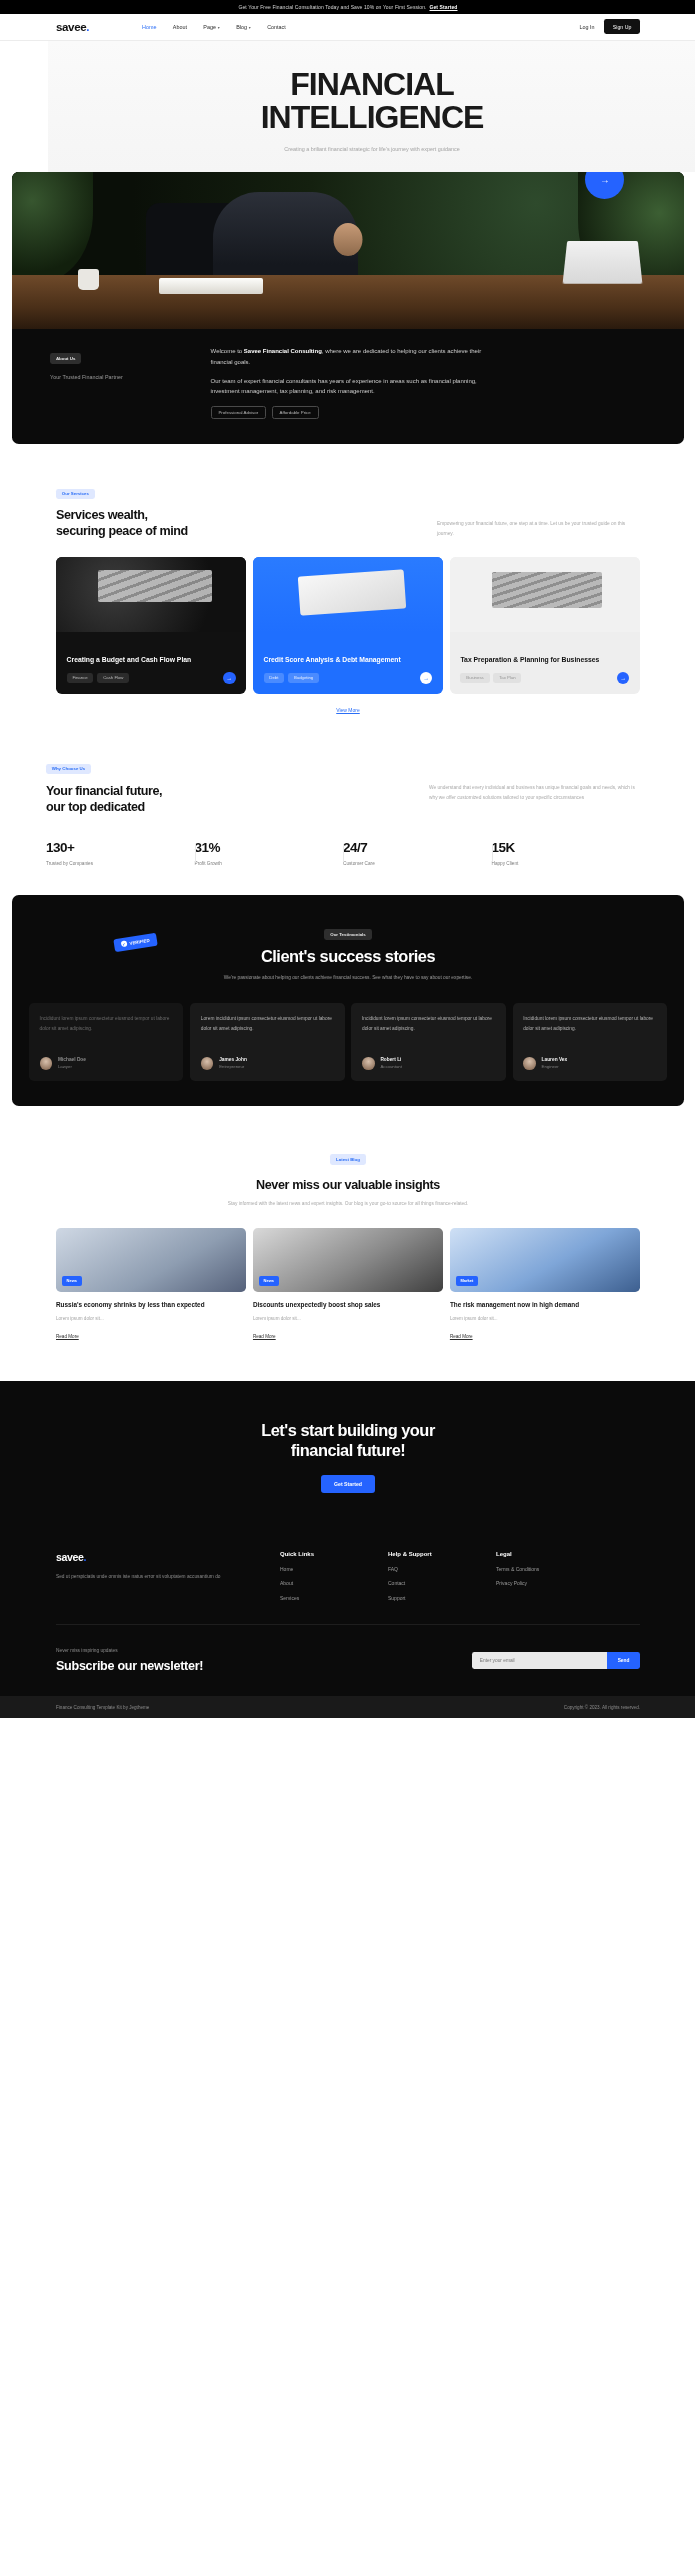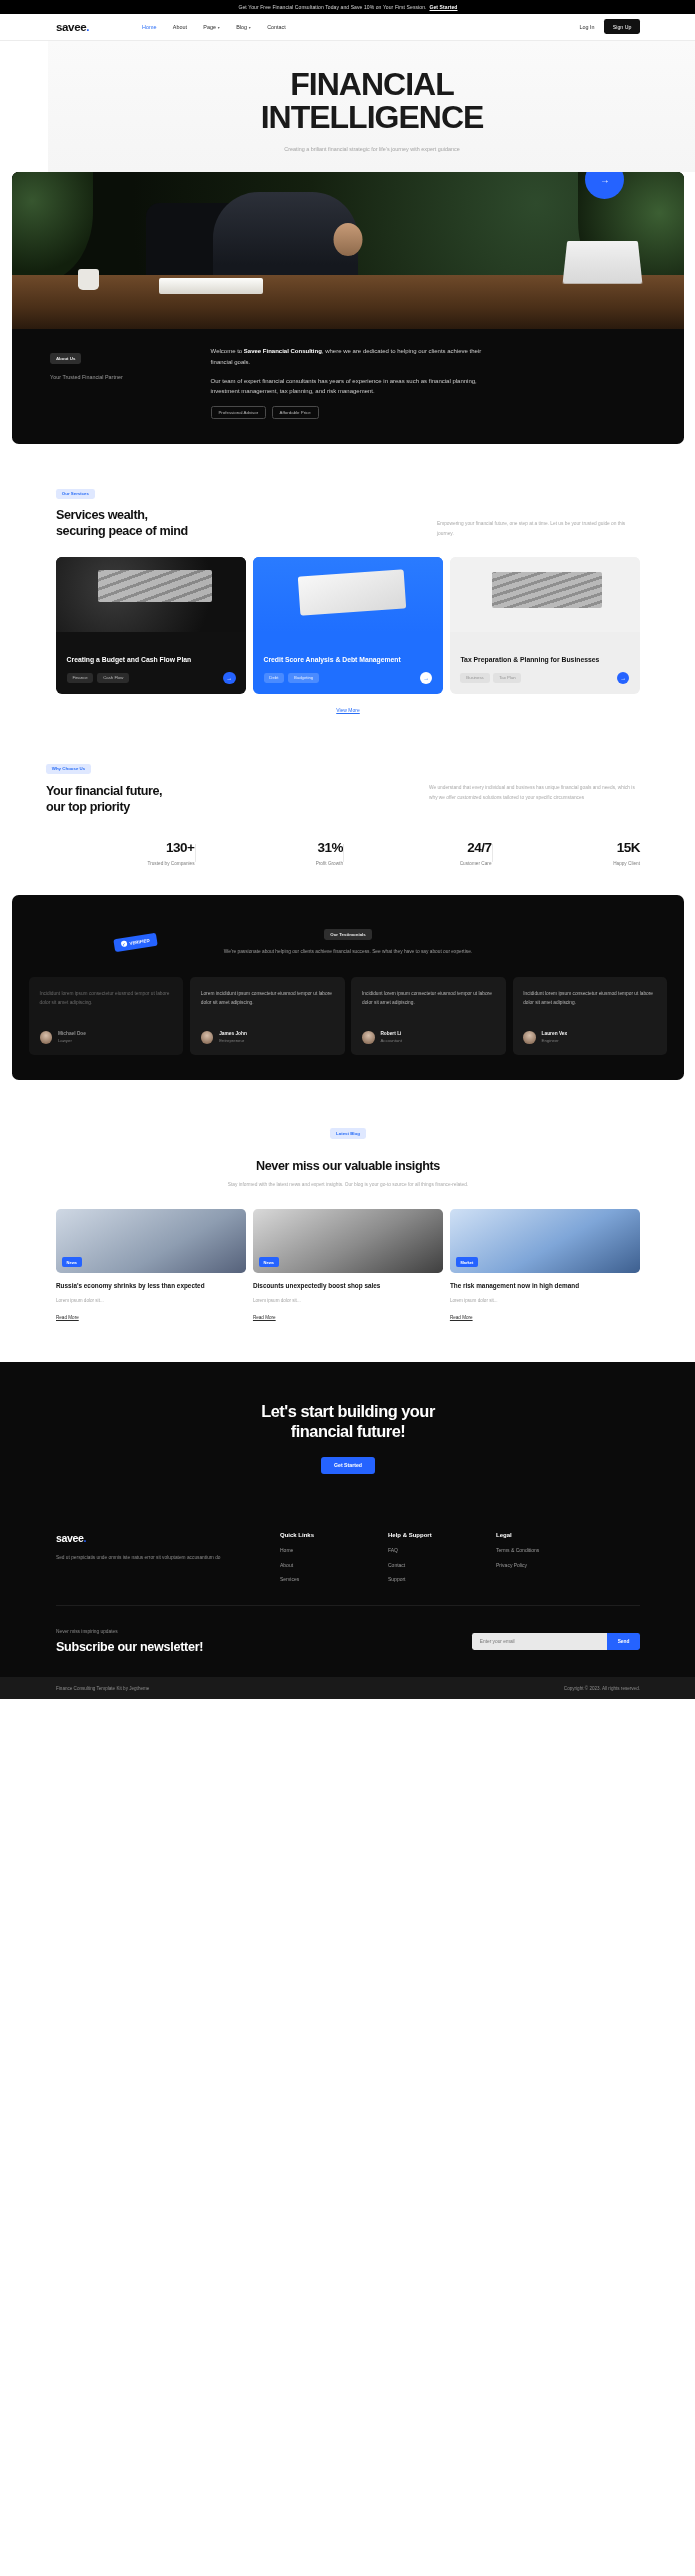--- a/index.html
+++ b/index.html
@@ -205,21 +205,21 @@
   }
 
   
   .why { padding-top:43px;padding-left:46px; }
   .why-head { display:flex; align-items:flex-start; margin-top:8.7px; }
   .why-head h2 { font-size:12.6px; line-height:1.28; letter-spacing:-0.4px; font-weight:bold; }
   .why-head .sub {
     margin-left:auto; width:211px; font-size:4.8px; line-height:2; color:#a9a9a9;
   }
   .stats { display:flex; margin-top:25px; }
-  .stat { flex:1; text-align:right; position:relative; }
+  .stat { flex:1; text-align:left; position:relative; }
   .stat + .stat:before {
     content:""; position:absolute; left:0; top:3.9px; bottom:3.9px; width:1px; background:#e8e8e8;
   }
   .stat .num { font-size:13.5px; font-weight:bold; letter-spacing:-0.5px; }
   .stat .lbl { margin-top:5.8px; font-size:4.7px; color:#7c7c7c; }
 
   
   .testi-shell { padding:29px 11.6px 0; }
   .testi {
     background:#0b0b0b; border-radius:6.8px; padding:27px 17.4px 25px; position:relative;
@@ -251,21 +251,21 @@
     width:12.6px; height:12.6px; border-radius:50%;
     background:radial-gradient(circle at 50% 35%,#d8c0ac,#7b5d47);
     flex-shrink:0;
   }
   .tmeta .nm { font-size:4.8px; font-weight:bold; color:#f0f0f0; }
   .tcard.fade .nm { color:#8c8c8c; }
   .tmeta .rl { font-size:4.3px; color:#7e7e7e; margin-top:1.9px; }
 
   
   .blog { padding-top:41px; text-align:center; }
-  .blog h2 { font-size:12.6px; font-weight:bold; margin-top:20px; letter-spacing:-0.4px; }
+  .blog h2 { font-size:12.6px; font-weight:bold; margin-top:13px; letter-spacing:-0.4px; }
   .blog .sub { font-size:4.8px; line-height:1.95; color:#a9a9a9; margin-top:6.8px; }
   .bcards { display:flex; gap:6.8px; margin-top:19.3px; text-align:left; }
   .bcard { flex:1; }
   .bimg {
     height:64px; border-radius:4.8px; position:relative; overflow:hidden;
   }
   .bimg.one { background:linear-gradient(150deg,#cfd8e4,#8e9db1 60%,#55617a); }
   .bimg.two { background:linear-gradient(150deg,#d9d9d9,#8a8a8a 55%,#3f3f3f); }
   .bimg.three { background:linear-gradient(150deg,#cfe0f5,#7fa6d8 55%,#3d5f8f); }
   .btag {
@@ -438,21 +438,21 @@
     </div>
 
     <button class="viewmore">View More</button>
   </div>
 
   <div class="section why">
     <span class="pill-blue">Why Choose Us</span>
     <div class="why-head">
       <h2>
         <span>Your financial future,</span><br>
-        <span>our top priority</span>
+        <span>our top dedicated</span>
       </h2>
       <div class="sub">We understand that every individual and business has unique financial goals and needs, which is why we offer customized solutions tailored to your specific circumstances</div>
     </div>
     <div class="stats">
       <div class="stat">
         <div class="num">130+</div>
         <div class="lbl">Trusted by Companies</div>
       </div>
       <div class="stat">
         <div class="num">31%</div>
@@ -470,20 +470,21 @@
   </div>
 
   <div class="testi-shell">
     <div class="testi">
       <div class="testi-center">
         <span class="pill-grey">Our Testimonials</span>
         <div class="verified">
           <span class="tick">✓</span>
           <span>VERIFIED</span>
         </div>
+        <h2>Client's success stories</h2>
         <div class="sub">We're passionate about helping our clients achieve financial success. See what they have to say about our expertise.</div>
       </div>
       <div class="tcards">
         <div class="tcard fade">
           <div class="quote">Incididunt lorem ipsum consectetur eiusmod tempor ut labore dolor sit amet adipiscing.</div>
           <div class="tmeta">
             <div class="avatar"></div>
             <div>
               <div class="nm">Michael Doe</div>
               <div class="rl">Lawyer</div>

